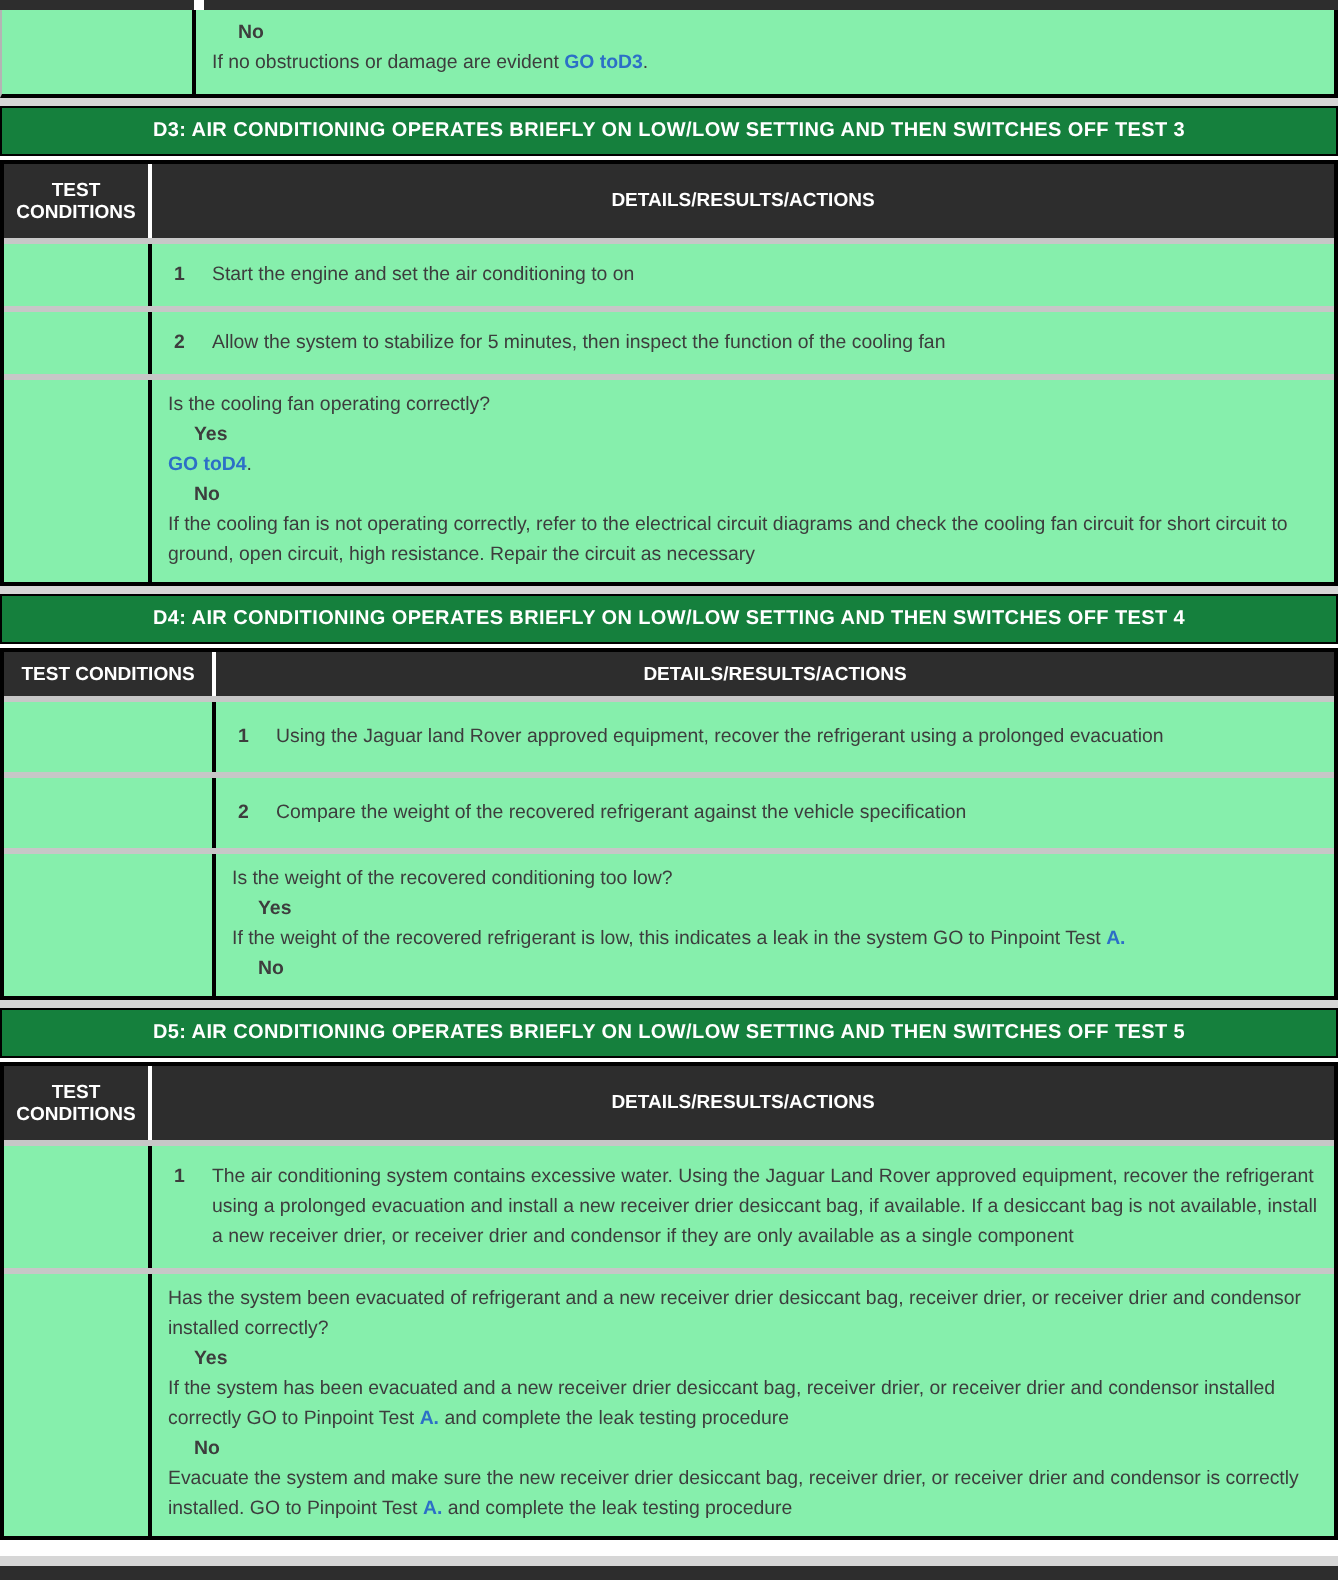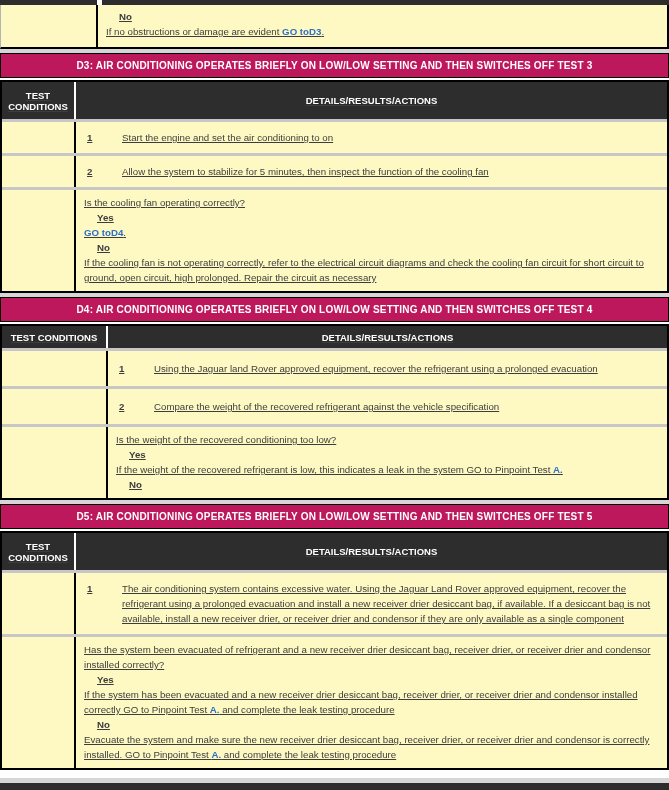--- a/index.html
+++ b/index.html
@@ -8,26 +8,26 @@
     background:#ffffff;
     font-family:"Liberation Sans","DejaVu Sans",sans-serif;
     color:#3d3d3d;
   }
   .strip-top{position:relative;height:5px;background:#2d2d2d;}
   .strip-top .notch{position:absolute;top:0;bottom:0;left:97px;width:5px;background:#ffffff;}
   .gap{height:4px;background:#d6d6d6;}
   .wgap{height:2px;background:#ffffff;}
 
   .bar{
-    height:23px;background:#be185d;border:1px solid #000;
+    height:23px;background:#15803d;border:1px solid #000;
     display:flex;align-items:center;justify-content:center;
   }
   .bar span{color:#fff;font-size:10px;font-weight:bold;letter-spacing:.2px;}
 
-  .tbl{border:2px solid #000;background:#fef9c3;text-decoration:underline;}
+  .tbl{border:2px solid #000;background:#86efac;}
   .tbl-top{border-top:none;border-left:1px solid #b4b4b4;border-right:2px solid #000;border-bottom:2px solid #000;}
 
   .thead{display:flex;background:#2d2d2d;}
   .thead .hc{
     display:flex;align-items:center;justify-content:center;text-align:center;
     color:#fff;font-size:9.5px;font-weight:bold;padding:0 2px;box-sizing:border-box;
   }
   .thead .hc1{border-right:2px solid #ffffff;flex-shrink:0;}
   .thead .hc2{flex:1;}
   .h-tall{min-height:37px;}
@@ -35,21 +35,21 @@
 
   .row{display:flex;border-top:3px solid #c7c7c7;}
   .lcell{flex-shrink:0;border-right:2px solid #000;box-sizing:border-box;}
   .w-b{width:74px;}
   .w-c{width:106px;}
   .w-a{width:97px;}
   .rcell{flex:1;font-size:9.7px;line-height:15px;color:#3d3d3d;box-sizing:border-box;}
 
   .step{display:flex;align-items:center;padding:8px 8px;}
   .step .num{font-weight:bold;width:22px;flex-shrink:0;padding-left:3px;box-sizing:border-box;}
-  .step .stext{flex:1;margin-left:16px;}
+  .step .stext{flex:1;}
   .pad-lg{padding-top:10px;padding-bottom:10px;}
 
   .qa{padding:5px 8px 6px 8px;}
   .alabel{font-weight:bold;margin-left:13px;}
   .link{color:#2c6fc7;font-weight:bold;cursor:pointer;text-align:center;}
 
   .strip-bottom{
     position:absolute;left:0;right:0;bottom:0;height:7px;
     background:#2d2d2d;border-top:5px solid #d6d6d6;
   }
@@ -96,21 +96,21 @@
       <span class="stext">Allow the system to stabilize for 5 minutes, then inspect the function of the cooling fan</span>
     </div>
   </div>
   <div class="row">
     <div class="lcell w-b"></div>
     <div class="rcell qa">
       <div>Is the cooling fan operating correctly?</div>
       <div class="alabel">Yes</div>
       <div><span></span><span class="link">GO toD4</span><span>.</span></div>
       <div class="alabel">No</div>
-      <div><span>If the cooling fan is not operating correctly, refer to the electrical circuit diagrams and check the cooling fan circuit for short circuit to ground, open circuit, high prolonged. Repair the circuit as necessary</span><span class="link"></span><span></span></div>
+      <div><span>If the cooling fan is not operating correctly, refer to the electrical circuit diagrams and check the cooling fan circuit for short circuit to ground, open circuit, high resistance. Repair the circuit as necessary</span><span class="link"></span><span></span></div>
     </div>
   </div>
 </div>
 
 <div class="gap"></div>
 
 <div class="bar">
   <span>D4: AIR CONDITIONING OPERATES BRIEFLY ON LOW/LOW SETTING AND THEN SWITCHES OFF TEST 4</span>
 </div>
 <div class="wgap"></div>

